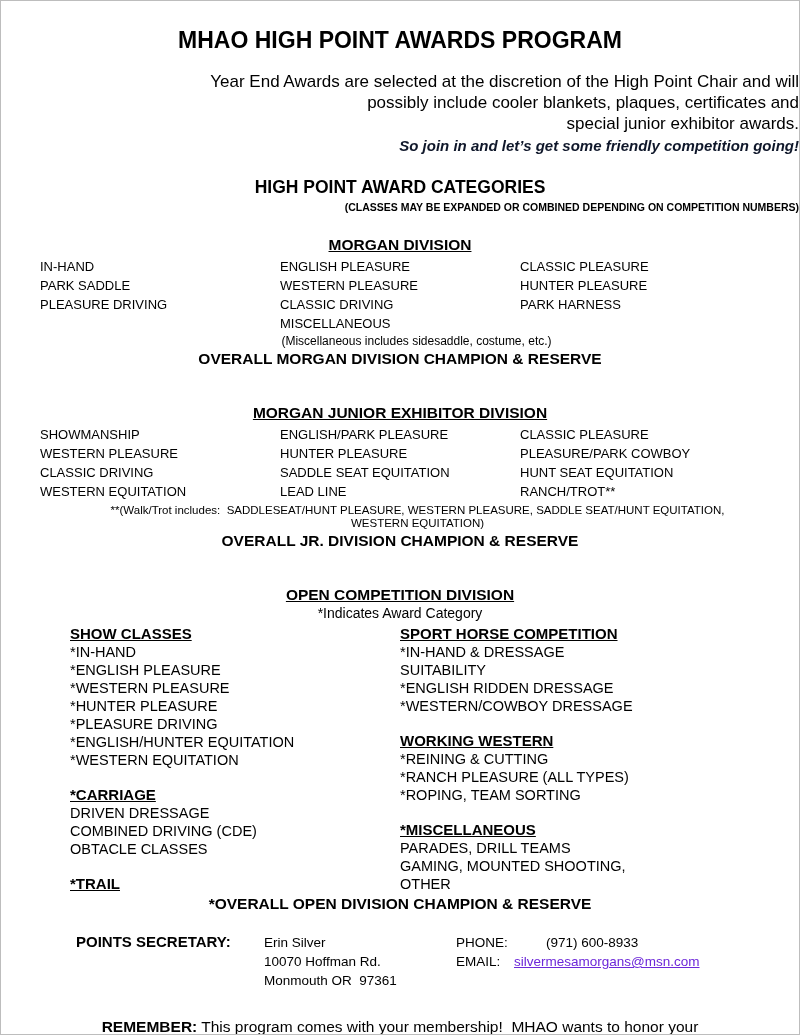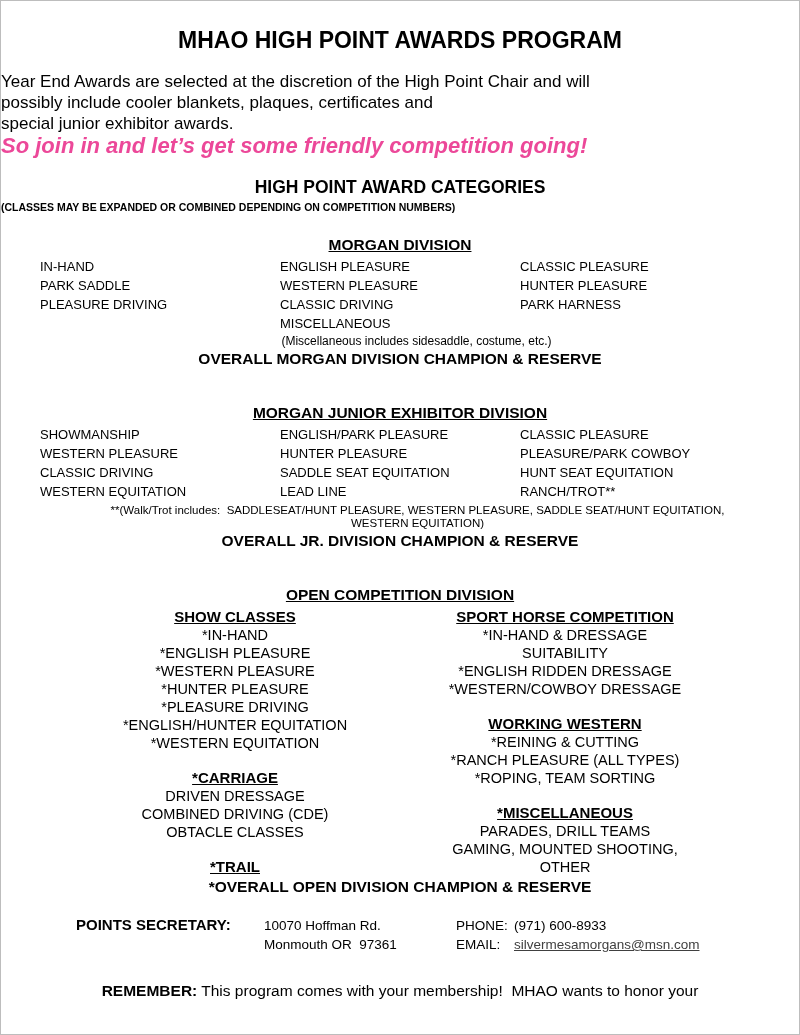--- a/index.html
+++ b/index.html
@@ -15,40 +15,40 @@
     border: 1px solid #bdbdbd;
     overflow: hidden;
   }
   .title {
     font-size: 23px;
     font-weight: bold;
     text-align: center;
     margin: 26px 0 0 0;
   }
   .intro {
-    text-align: left;
+    text-align: right;
     font-size: 17px;
     line-height: 21px;
     margin-top: 17px;
   }
   .tagline {
-    color: #ec4899;
+    color: #0f172a;
     font-weight: bold;
     font-style: italic;
-    font-size: 22px;
+    font-size: 15px;
     margin-top: 1px;
   }
   .cat-head {
     text-align: center;
     font-weight: bold;
     font-size: 17.5px;
     margin-top: 21px;
   }
   .cat-sub {
-    text-align: left;
+    text-align: right;
     font-weight: bold;
     font-size: 10.5px;
     margin-top: 3px;
   }
   .division-heading {
     text-align: center;
     font-weight: bold;
     font-size: 15.5px;
     text-decoration: underline;
   }
@@ -90,21 +90,20 @@
     font-size: 14px;
     margin-top: 1px;
   }
   .cols2 {
     display: flex;
     width: 660px;
     margin: 4px auto 0 auto;
   }
   .cols2 .ocol {
     flex: 1;
-    text-align: center;
     font-size: 14.5px;
     line-height: 18px;
   }
   .sub-heading {
     font-weight: bold;
     text-decoration: underline;
     font-size: 15px;
   }
   .mt { margin-top: 17px; }
   .secretary {
@@ -113,23 +112,23 @@
     font-size: 13.5px;
   }
   .sec-label {
     width: 188px;
     font-weight: bold;
     font-size: 15px;
   }
   .sec-contact { width: 192px; line-height: 19px; }
   .sec-comm { line-height: 19px; }
   .comm-label { display: inline-block; width: 58px; }
-  .phone-value { }
+  .phone-value { margin-left: 32px; }
   .email-link {
-    color: #404040;
+    color: #6d28d9;
     text-decoration: underline;
     cursor: pointer;
   }
   .remember {
     margin-top: 26px;
     text-align: center;
     font-size: 15.5px;
     line-height: 21px;
   }
   .rem-label { font-weight: bold; }
@@ -200,20 +199,21 @@
     </div>
     <div class="footnote">
       <div class="pre">**(Walk/Trot includes:  SADDLESEAT/HUNT PLEASURE, WESTERN PLEASURE, SADDLE SEAT/HUNT EQUITATION,</div>
       <div>WESTERN EQUITATION)</div>
     </div>
     <div class="champion">OVERALL JR. DIVISION CHAMPION &amp; RESERVE</div>
   </section>
 
   <section class="m-open">
     <div class="division-heading">OPEN COMPETITION DIVISION</div>
+    <div class="open-note">*Indicates Award Category</div>
     <div class="cols2">
       <div class="ocol">
         <div class="sub-heading">SHOW CLASSES</div>
         <div>*IN-HAND</div>
         <div>*ENGLISH PLEASURE</div>
         <div>*WESTERN PLEASURE</div>
         <div>*HUNTER PLEASURE</div>
         <div>*PLEASURE DRIVING</div>
         <div>*ENGLISH/HUNTER EQUITATION</div>
         <div>*WESTERN EQUITATION</div>
@@ -238,20 +238,21 @@
         <div>GAMING, MOUNTED SHOOTING,</div>
         <div>OTHER</div>
       </div>
     </div>
     <div class="champion">*OVERALL OPEN DIVISION CHAMPION &amp; RESERVE</div>
   </section>
 
   <div class="secretary">
     <div class="sec-label">POINTS SECRETARY:</div>
     <div class="sec-contact">
+      <div>Erin Silver</div>
       <div>10070 Hoffman Rd.</div>
       <div class="pre">Monmouth OR  97361</div>
     </div>
     <div class="sec-comm">
       <div class="comm-row">
         <span class="comm-label">PHONE:</span><span class="phone-value">(971) 600-8933</span>
       </div>
       <div class="comm-row">
         <span class="comm-label">EMAIL:</span><a class="email-link">silvermesamorgans@msn.com</a>
       </div>

